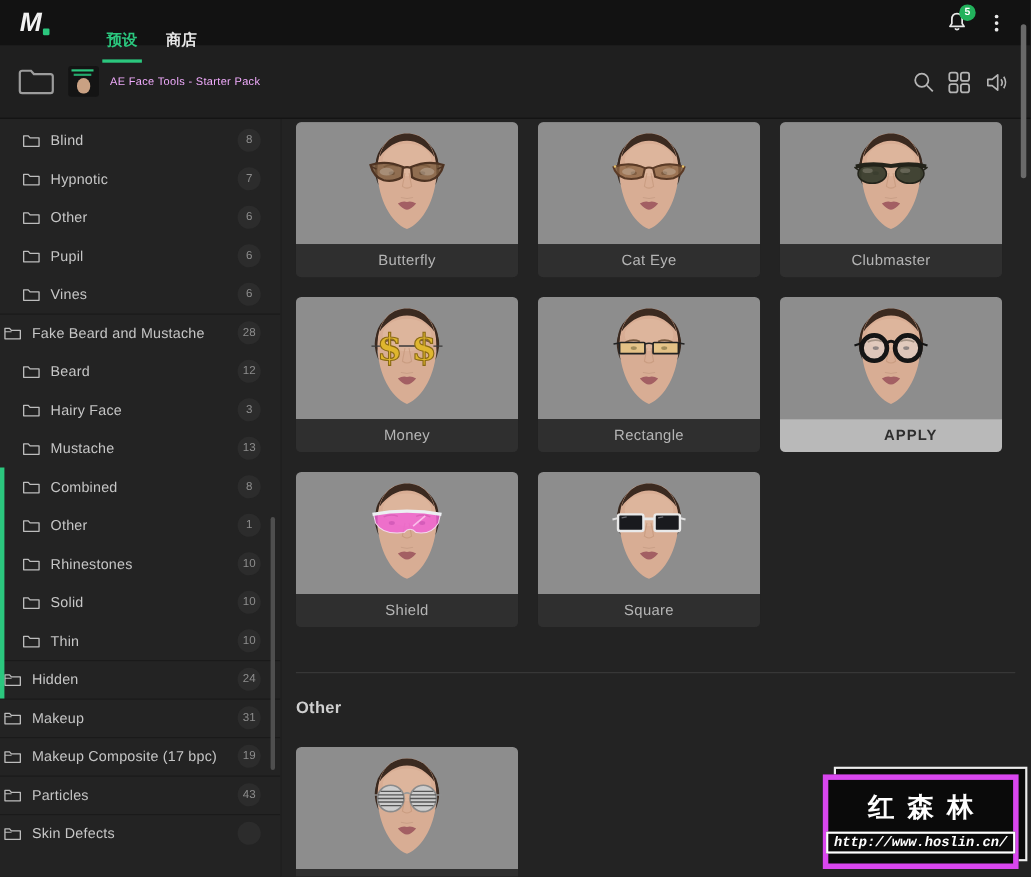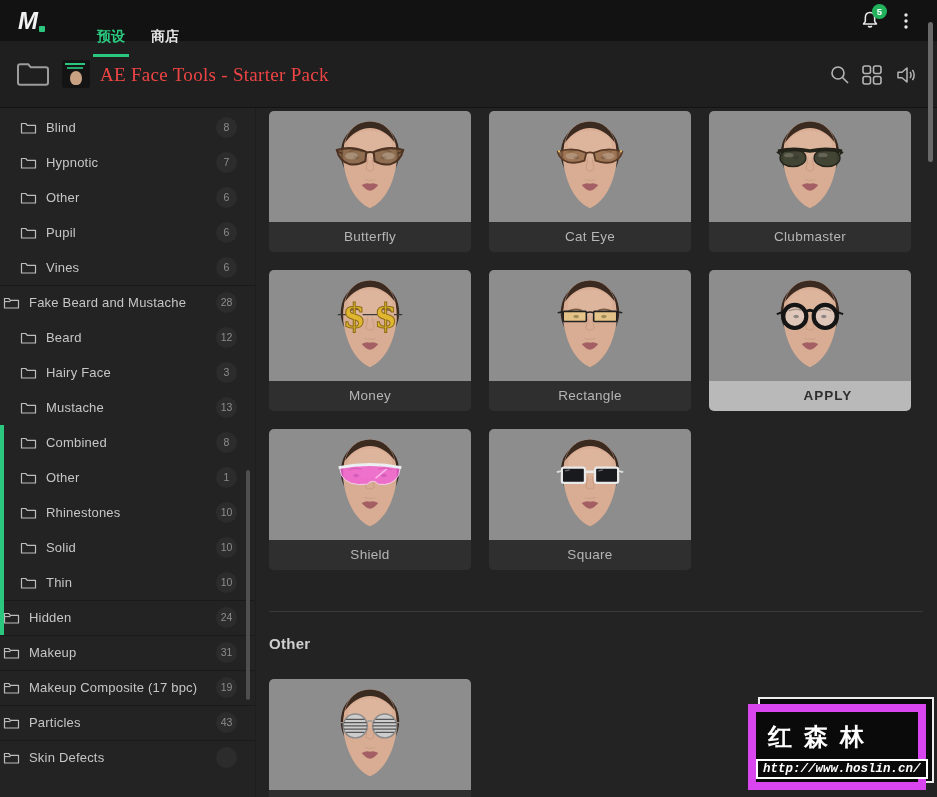--- a/index.html
+++ b/index.html
@@ -25,22 +25,22 @@
   
   #header { position:absolute; left:0; top:41px; width:937px; height:67px; background:#1f1f1f;
     border-bottom:1px solid #131313; z-index:4; }
   #root-folder { position:absolute; left:16px; top:19px; width:34px; height:28px; cursor:pointer; }
   #pack-thumb { position:absolute; left:62px; top:19px; width:28px; height:28px; background:#141414;
     border-radius:3px; overflow:hidden; cursor:pointer; }
   #pack-thumb .g1 { position:absolute; left:3px; top:3px; width:20px; height:2px; background:#2bc77e; }
   #pack-thumb .g2 { position:absolute; left:5px; top:7px; width:16px; height:2px; background:#25a86c; }
   #pack-thumb .fc { position:absolute; left:8px; top:11px; width:12px; height:14px; background:#c9a183;
     border-radius:50% 50% 45% 45%; }
-  #header-title { position:absolute; left:100px; top:0; height:67px; line-height:67px; font-size:19px;
-    color:#ef4444; letter-spacing:0.3px;font-family:Liberation Serif, serif; }
+  #header-title { position:absolute; left:100px; top:0; height:67px; line-height:67px; font-size:10px;
+    color:#f0abfc; letter-spacing:0.3px; }
   .hicon { position:absolute; top:23px; width:22px; height:22px; cursor:pointer; }
   #search-icon { right:86px; }
   #gridview-icon { right:54px; }
   #sound-icon { right:20px; }
 
   
   #sidebar { position:absolute; left:0; top:108px; width:255px; height:689px; overflow:hidden;
     background:#232323; }
   #sidebar-list { position:absolute; left:0; top:2px; width:255px; }
   .srow { position:relative; height:35px; display:flex; align-items:center; cursor:pointer; }
@@ -69,21 +69,21 @@
   #other-heading { margin-top:23px; font-size:15px; font-weight:bold; color:#cfcfcf; letter-spacing:0.3px; }
   #other-grid { margin-top:27px; }
   #content-scrollbar { position:absolute; right:4px; top:22px; width:5px; height:140px;
     background:#696969; border-radius:3px; cursor:pointer; z-index:6; }
 
   
   #watermark { position:absolute; left:748px; top:704px; width:190px; height:92px; z-index:20; }
   #wm-back { position:absolute; left:10px; top:-7px; width:176px; height:86px; background:#0a0a0a;
     border:2px solid #ececec; }
   #wm-main { position:absolute; left:0; top:0; width:178px; height:86px; background:#0a0a0a;
-    border:8px solid #d946ef; display:flex; flex-direction:column; align-items:flex-start; }
+    border:5px solid #d946ef; display:flex; flex-direction:column; align-items:center; }
   #wm-title { margin-top:9px; color:#fff; font-size:24px; font-weight:bold; letter-spacing:12px; text-indent:12px; }
   #wm-url { margin-top:6px; border:2px solid #fff; background:#0a0a0a; color:#fff; padding:1px 5px;
     font-family:"Liberation Mono", monospace; font-style:italic; font-weight:bold; font-size:12.5px; }
 </style>
 </head>
 <body>
 
 <div id="stage">
 
   <div id="topbar">

